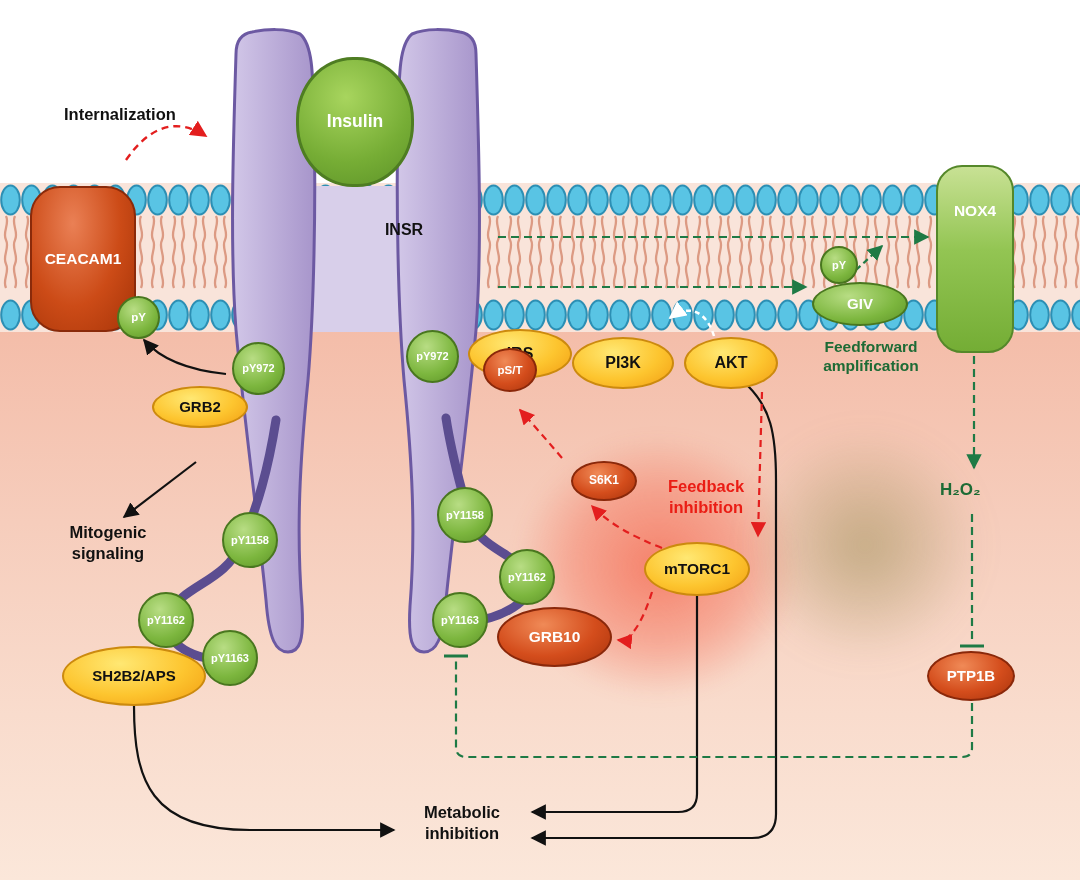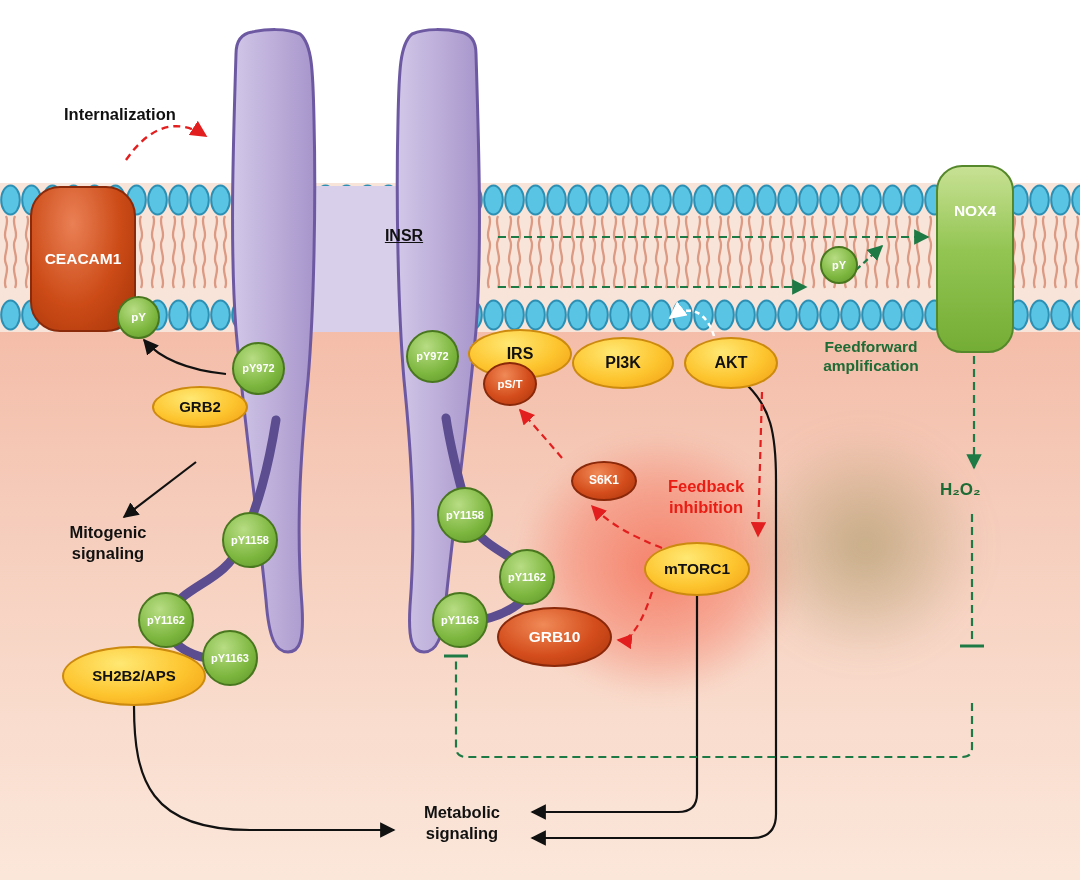--- a/index.html
+++ b/index.html
@@ -101,48 +101,51 @@
     <path d="M856,270 L882,246" fill="none" stroke="#1e7a45" stroke-width="2.2" stroke-dasharray="6 4" marker-end="url(#mGreen)"></path>
     <path d="M974,356 L974,468" fill="none" stroke="#1e7a45" stroke-width="2.2" stroke-dasharray="8 5" marker-end="url(#mGreen)"></path>
     <path d="M972,514 L972,642" fill="none" stroke="#1e7a45" stroke-width="2.2" stroke-dasharray="8 5"></path>
     <path d="M960,646 L984,646" stroke="#1e7a45" stroke-width="3"></path>
     <path d="M972,703 L972,748 Q972,757 962,757 L466,757 Q456,757 456,747 L456,660" fill="none" stroke="#1e7a45" stroke-width="2.2" stroke-dasharray="8 5"></path>
     <path d="M444,656 L468,656" stroke="#1e7a45" stroke-width="3"></path>
 
     <path d="M714,336 C706,310 688,304 670,318" fill="none" stroke="#ffffff" stroke-width="2.5" stroke-dasharray="5 4" marker-end="url(#mWhite)"></path>
   </svg>
 
+  <div class="node blob-green" style="left:296px; top:57px; width:118px; height:130px; font-size:17.5px;">Insulin</div>
   <div class="node rect-red" style="left:30px; top:186px; width:106px; height:146px; font-size:15.5px;">CEACAM1</div>
   <div class="node circ-green" style="left:117px; top:296px; width:43px; height:43px; font-size:11.5px;">pY</div>
   <div class="node rect-green" style="left:936px; top:165px; width:78px; height:188px; font-size:15.5px;">NOX4</div>
   <div class="node circ-green" style="left:820px; top:246px; width:38px; height:38px; font-size:11px;">pY</div>
+  <div class="node ell-green" style="left:812px; top:282px; width:96px; height:44px; font-size:15px;">GIV</div>
 
   <div class="node circ-green" style="left:232px; top:342px; width:53px; height:53px; font-size:11px;">pY972</div>
   <div class="node circ-green" style="left:406px; top:330px; width:53px; height:53px; font-size:11px;">pY972</div>
 
   <div class="node ell-yellow" style="left:152px; top:386px; width:96px; height:42px; font-size:15px;">GRB2</div>
 
   <div class="node circ-green" style="left:222px; top:512px; width:56px; height:56px; font-size:11px;">pY1158</div>
   <div class="node circ-green" style="left:138px; top:592px; width:56px; height:56px; font-size:11px;">pY1162</div>
   <div class="node circ-green" style="left:202px; top:630px; width:56px; height:56px; font-size:11px;">pY1163</div>
   <div class="node ell-yellow" style="left:62px; top:646px; width:144px; height:60px; font-size:15px;">SH2B2/APS</div>
 
   <div class="node circ-green" style="left:437px; top:487px; width:56px; height:56px; font-size:11px;">pY1158</div>
   <div class="node circ-green" style="left:499px; top:549px; width:56px; height:56px; font-size:11px;">pY1162</div>
   <div class="node circ-green" style="left:432px; top:592px; width:56px; height:56px; font-size:11px;">pY1163</div>
   <div class="node ell-red" style="left:497px; top:607px; width:115px; height:60px; font-size:15.5px;">GRB10</div>
 
   <div class="node ell-yellow" style="left:468px; top:329px; width:104px; height:50px; font-size:16px;">IRS</div>
-  <div class="node ell-red" style="left:483px; top:362px; width:54px; height:44px; font-size:11.5px;">pS/T</div>
+  <div class="node ell-red" style="left:483px; top:348px; width:54px; height:44px; font-size:11.5px;">pS/T</div>
   <div class="node ell-yellow" style="left:572px; top:337px; width:102px; height:52px; font-size:16px;">PI3K</div>
   <div class="node ell-yellow" style="left:684px; top:337px; width:94px; height:52px; font-size:16px;">AKT</div>
   <div class="node ell-red" style="left:571px; top:461px; width:66px; height:40px; font-size:12px;">S6K1</div>
   <div class="node ell-yellow" style="left:644px; top:542px; width:106px; height:54px; font-size:15.5px;">mTORC1</div>
+  <div class="node ell-red" style="left:927px; top:651px; width:88px; height:50px; font-size:15px;">PTP1B</div>
 
   <div class="lbl" style="left:64px; top:104px; font-size:16.5px;">Internalization</div>
-  <div class="lbl" style="left:366px; top:226px; width:76px; font-size:16px;text-decoration:underline;">INSR</div>
+  <div class="lbl" style="left:366px; top:220px; width:76px; font-size:16px;">INSR</div>
   <div class="lbl" style="left:642px; top:476px; width:128px; font-size:16.5px; color:#ea1d15;">Feedback inhibition</div>
   <div class="lbl" style="left:46px; top:522px; width:124px; font-size:16.5px;">Mitogenic signaling</div>
   <div class="lbl" style="left:797px; top:337px; width:148px; font-size:15.5px; color:#1d6b35;">Feedforward amplification</div>
   <div class="lbl" style="left:940px; top:479px; font-size:17px; color:#1d6b35;">H₂O₂</div>
-  <div class="lbl" style="left:400px; top:802px; width:124px; font-size:16.5px;">Metabolic signaling</div>
+  <div class="lbl" style="left:400px; top:802px; width:124px; font-size:16.5px;">Metabolic inhibition</div>
 
 </div>
 
 </body></html>

